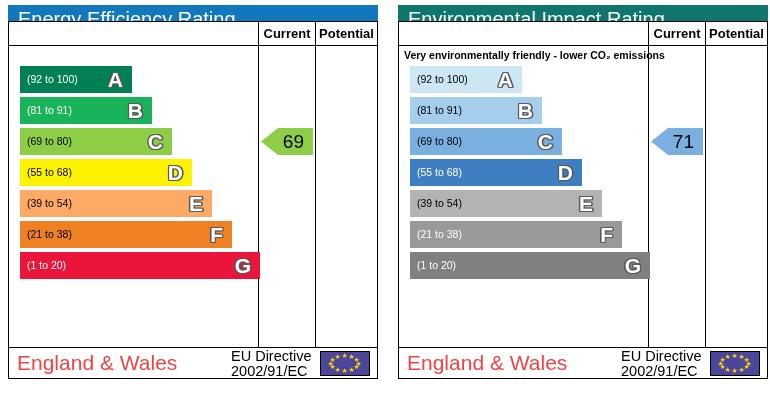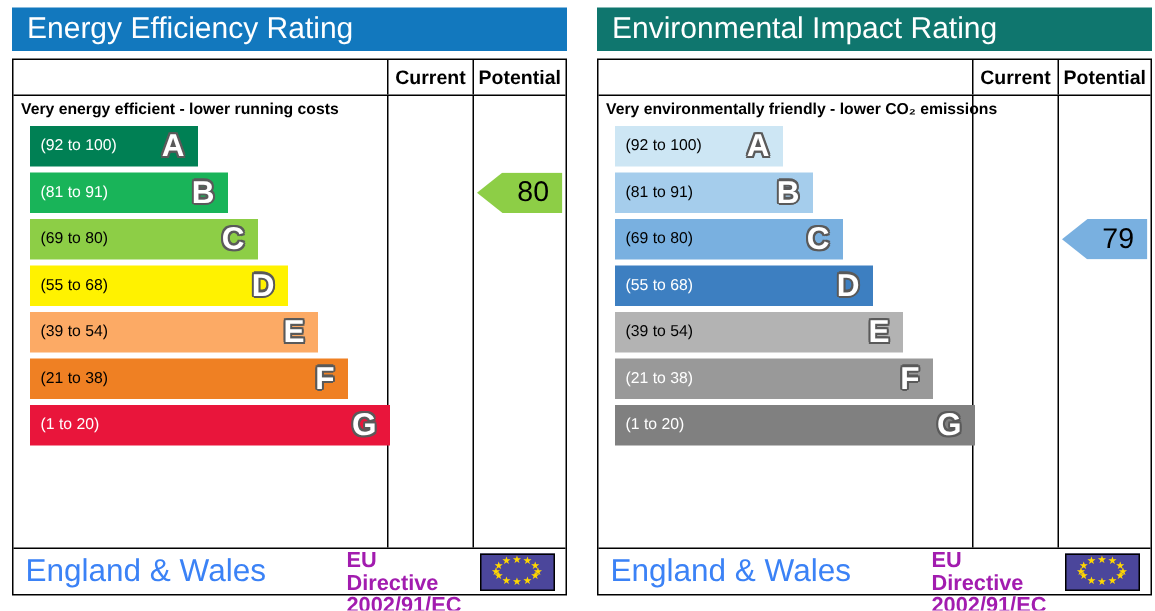--- a/index.html
+++ b/index.html
@@ -34,21 +34,21 @@
     color: #ffffff;
     font-size: 20px;
     padding-left: 10px;
     box-sizing: border-box;
     letter-spacing: 0px;
     font-weight: normal;
   }
 
   .chart-body {
     position: absolute;
-    top: 34px;
+    top: 16px;
     left: 0;
     width: 370px;
     height: 358px;
     border: 1px solid #000000;
     box-sizing: border-box;
     background: #ffffff;
   }
 
   
   .hdr-row {
@@ -182,32 +182,31 @@
     width: 368px;
     height: 30px;
   }
   .footer-region {
     position: absolute;
     left: 8px;
     top: 0;
     height: 30px;
     line-height: 30px;
     font-size: 21px;
-    color: #3b82f6;
+    color: #ef4444;
   }
   .footer-directive {
     position: absolute;
     left: 222px;
     top: 0px;
     width: 85px;
     font-size: 14.5px;
-    color: #a21caf;
+    color: #000000;
     line-height: 15px;
     padding-top: 1px;
-    font-weight: bold;
   }
   .eu-flag {
     position: absolute;
     left: 311px;
     top: 3px;
     width: 50px;
     height: 25px;
     background: #4B469B;
     border: 1px solid #000000;
     box-sizing: border-box;
@@ -237,21 +236,20 @@
     <div class="chart-body">
 
       <div class="hdr-row">
         <div class="hdr-cell hdr-current">Current</div>
         <div class="hdr-cell hdr-potential">Potential</div>
       </div>
 
       <div class="col-divider d1"></div>
       <div class="col-divider d2"></div>
 
-      <div class="caption caption-top">Very energy efficient - lower running costs</div>
 
       <div class="bands">
           <div class="band dark" style="width: 112px; background: rgb(0, 128, 84);">
             <span class="band-range">(92 to 100)</span>
             <span class="band-letter">A</span>
           </div>
           <div class="band dark" style="width: 132px; background: rgb(25, 180, 89);">
             <span class="band-range">(81 to 91)</span>
             <span class="band-letter">B</span>
           </div>
@@ -294,21 +292,21 @@
             <span class="eu-star" style="color: rgb(255, 215, 0); left: 31px; top: 17.9952px;"></span>
             <span class="eu-star" style="color: rgb(255, 215, 0); left: 24px; top: 19px;"></span>
             <span class="eu-star" style="color: rgb(255, 215, 0); left: 17px; top: 17.9952px;"></span>
             <span class="eu-star" style="color: rgb(255, 215, 0); left: 11.8756px; top: 15.25px;"></span>
             <span class="eu-star" style="color: rgb(255, 215, 0); left: 10px; top: 11.5px;"></span>
             <span class="eu-star" style="color: rgb(255, 215, 0); left: 11.8756px; top: 7.75px;"></span>
             <span class="eu-star" style="color: rgb(255, 215, 0); left: 17px; top: 5.00481px;"></span>
           </div>
       </div>
 
-        <div class="arrow arrow-potential" style="background: rgb(141, 206, 70); top: 75px;">80</div>
+    <div class="arrow arrow-current" style="background: rgb(141, 206, 70); top: 106px;">69</div>
       </div>
   </div>
 
   <div class="chart chart-right">
     <div class="chart-title" style="background: #0f766e;">Environmental Impact Rating</div>
     <div class="chart-body">
 
       <div class="hdr-row">
         <div class="hdr-cell hdr-current">Current</div>
         <div class="hdr-cell hdr-potential">Potential</div>
@@ -367,17 +365,17 @@
             <span class="eu-star" style="color: rgb(255, 215, 0); left: 31px; top: 17.9952px;"></span>
             <span class="eu-star" style="color: rgb(255, 215, 0); left: 24px; top: 19px;"></span>
             <span class="eu-star" style="color: rgb(255, 215, 0); left: 17px; top: 17.9952px;"></span>
             <span class="eu-star" style="color: rgb(255, 215, 0); left: 11.8756px; top: 15.25px;"></span>
             <span class="eu-star" style="color: rgb(255, 215, 0); left: 10px; top: 11.5px;"></span>
             <span class="eu-star" style="color: rgb(255, 215, 0); left: 11.8756px; top: 7.75px;"></span>
             <span class="eu-star" style="color: rgb(255, 215, 0); left: 17px; top: 5.00481px;"></span>
           </div>
       </div>
 
-        <div class="arrow arrow-potential" style="background: rgb(121, 176, 224); top: 106px;">79</div>
+    <div class="arrow arrow-current" style="background: rgb(121, 176, 224); top: 106px;">71</div>
       </div>
   </div>
 
 </div>
 
 </body></html>

